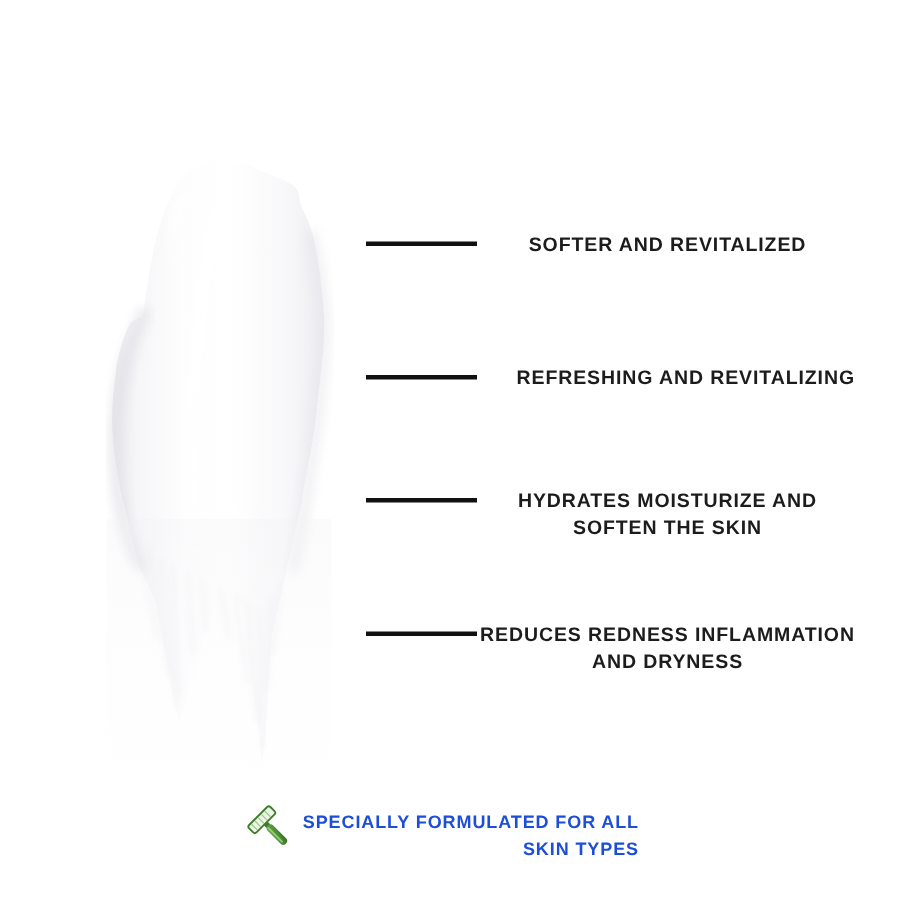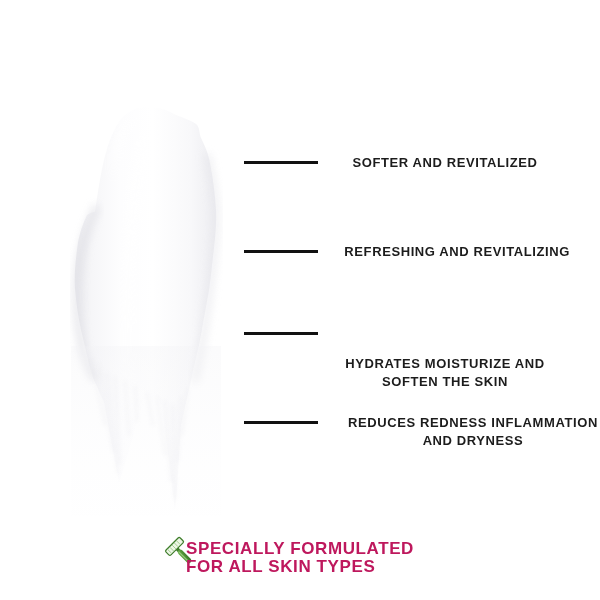--- a/index.html
+++ b/index.html
@@ -40,39 +40,39 @@
     text-align: center;
     font-size: 13px;
     font-weight: bold;
     letter-spacing: 0.6px;
     line-height: 17.5px;
     color: #1c1c1c;
     text-transform: uppercase;
   }
   .label-1 { top: 154px; }
   .label-2 { top: 243px; text-align: right; }
-  .label-3 { top: 325px; margin-top: 30px; }
-  .label-4 { top: 414px; margin-left: 28px; }
+  .label-3 { top: 325px; }
+  .label-4 { top: 414px; }
 
   
   .footer-icon {
     position: absolute;
     left: 160px; top: 531px;
     width: 34px; height: 42px;
   }
   .footer-label {
     position: absolute;
     left: 186px; top: 540px;
     width: 240px;
-    text-align: left;
-    font-size: 17px;
+    text-align: right;
+    font-size: 12px;
     font-weight: bold;
     letter-spacing: 0.6px;
     line-height: 17.5px;
-    color: #be185d;
+    color: #1d4ed8;
     text-transform: uppercase;
   }
 </style>
 </head>
 <body>
 
 <div class="canvas">
 
   <svg class="smear" viewBox="0 0 176 430" aria-hidden="true">
     <defs>

